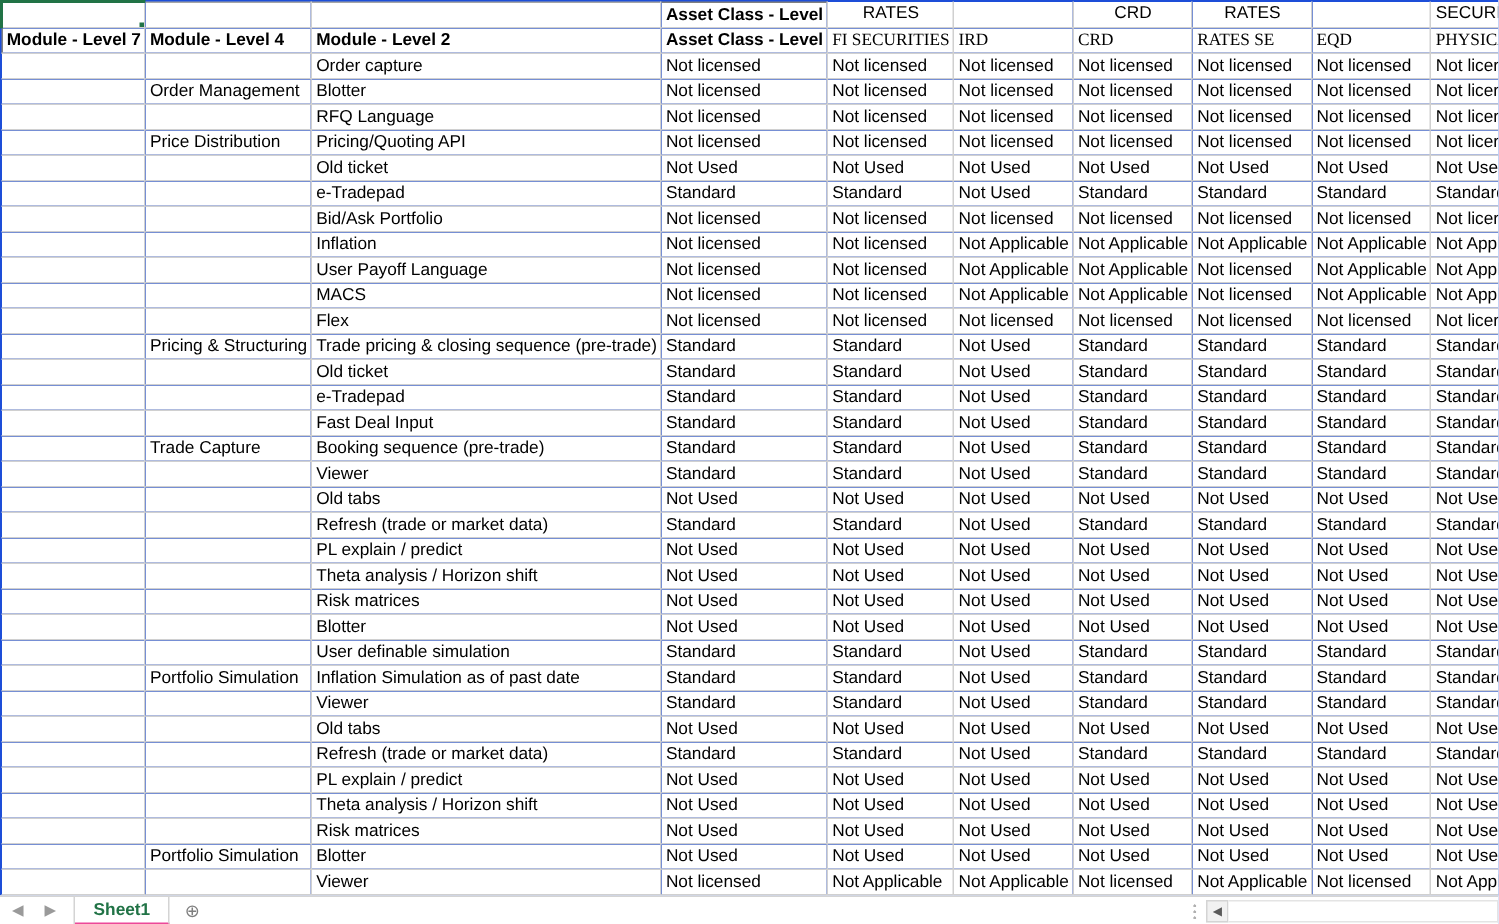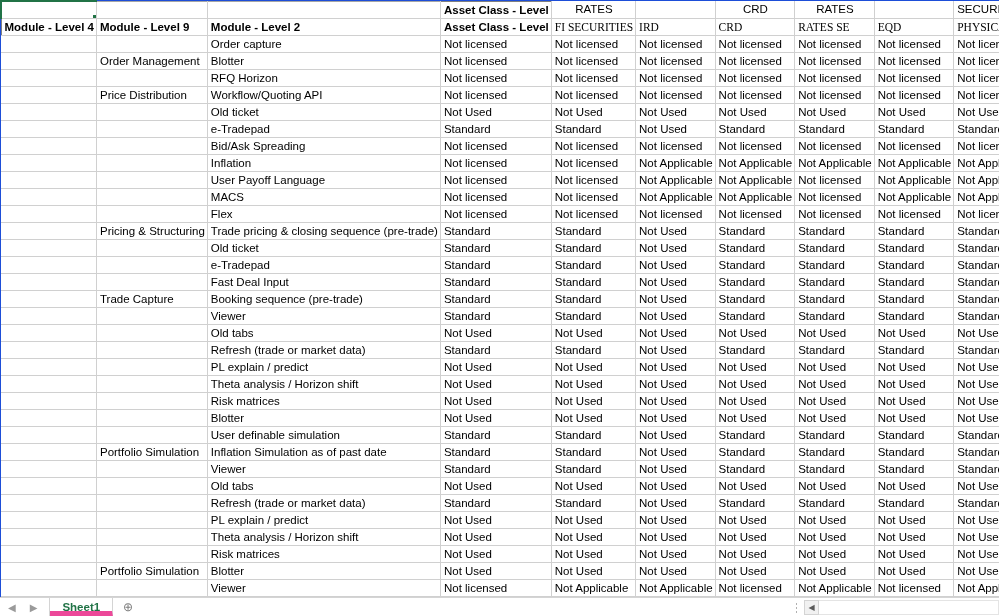--- a/index.html
+++ b/index.html
@@ -103,21 +103,21 @@
     line-height: 1;
   }
   .sheet-tab {
     font-size: 11.5px;
     font-weight: bold;
     color: #217346;
     padding: 0 12px;
     height: 19px;
     line-height: 19px;
     border-right: 1px solid #d4d4d4;
-    border-bottom: 6px solid #ec4899;
+    border-bottom: 2px solid #ec4899;
     box-sizing: border-box;
     background: #ffffff;
   }
   .add-sheet {
     width: 30px;
     text-align: center;
     color: #7f7f7f;
     font-size: 12px;
     line-height: 19px;
   }
@@ -181,22 +181,22 @@
             <td class="blank-top"></td>
             <td class="hdr-bold">Asset Class - Level</td>
             <td class="hdr-top">RATES</td>
             <td class="hdr-top"></td>
             <td class="hdr-top">CRD</td>
             <td class="hdr-top">RATES</td>
             <td class="hdr-top"></td>
             <td class="hdr-top">SECURITY FINANCE</td>
           </tr>
           <tr class="hdr">
+            <td class="hdr-bold">Module - Level 7</td>
             <td class="hdr-bold">Module - Level 4</td>
-            <td class="hdr-bold">Module - Level 9</td>
             <td class="hdr-bold">Module - Level 2</td>
             <td class="hdr-bold">Asset Class - Level</td>
             <td class="hdr-plain">FI SECURITIES</td>
             <td class="hdr-plain">IRD</td>
             <td class="hdr-plain">CRD</td>
             <td class="hdr-plain">RATES SE</td>
             <td class="hdr-plain">EQD</td>
             <td class="hdr-plain">PHYSICAL</td>
           </tr>
           <tr>
@@ -219,33 +219,33 @@
             <td>Not licensed</td>
             <td>Not licensed</td>
             <td>Not licensed</td>
             <td>Not licensed</td>
             <td>Not licensed</td>
             <td>Not licensed</td>
           </tr>
           <tr>
             <td class="lvl"></td>
             <td class="lvl"></td>
-            <td class="lvl">RFQ Horizon</td>
+            <td class="lvl">RFQ Language</td>
             <td>Not licensed</td>
             <td>Not licensed</td>
             <td>Not licensed</td>
             <td>Not licensed</td>
             <td>Not licensed</td>
             <td>Not licensed</td>
             <td>Not licensed</td>
           </tr>
           <tr>
             <td class="lvl"></td>
             <td class="lvl">Price Distribution</td>
-            <td class="lvl">Workflow/Quoting API</td>
+            <td class="lvl">Pricing/Quoting API</td>
             <td>Not licensed</td>
             <td>Not licensed</td>
             <td>Not licensed</td>
             <td>Not licensed</td>
             <td>Not licensed</td>
             <td>Not licensed</td>
             <td>Not licensed</td>
           </tr>
           <tr>
             <td class="lvl"></td>
@@ -267,21 +267,21 @@
             <td>Standard</td>
             <td>Not Used</td>
             <td>Standard</td>
             <td>Standard</td>
             <td>Standard</td>
             <td>Standard</td>
           </tr>
           <tr>
             <td class="lvl"></td>
             <td class="lvl"></td>
-            <td class="lvl">Bid/Ask Spreading</td>
+            <td class="lvl">Bid/Ask Portfolio</td>
             <td>Not licensed</td>
             <td>Not licensed</td>
             <td>Not licensed</td>
             <td>Not licensed</td>
             <td>Not licensed</td>
             <td>Not licensed</td>
             <td>Not licensed</td>
           </tr>
           <tr>
             <td class="lvl"></td>

